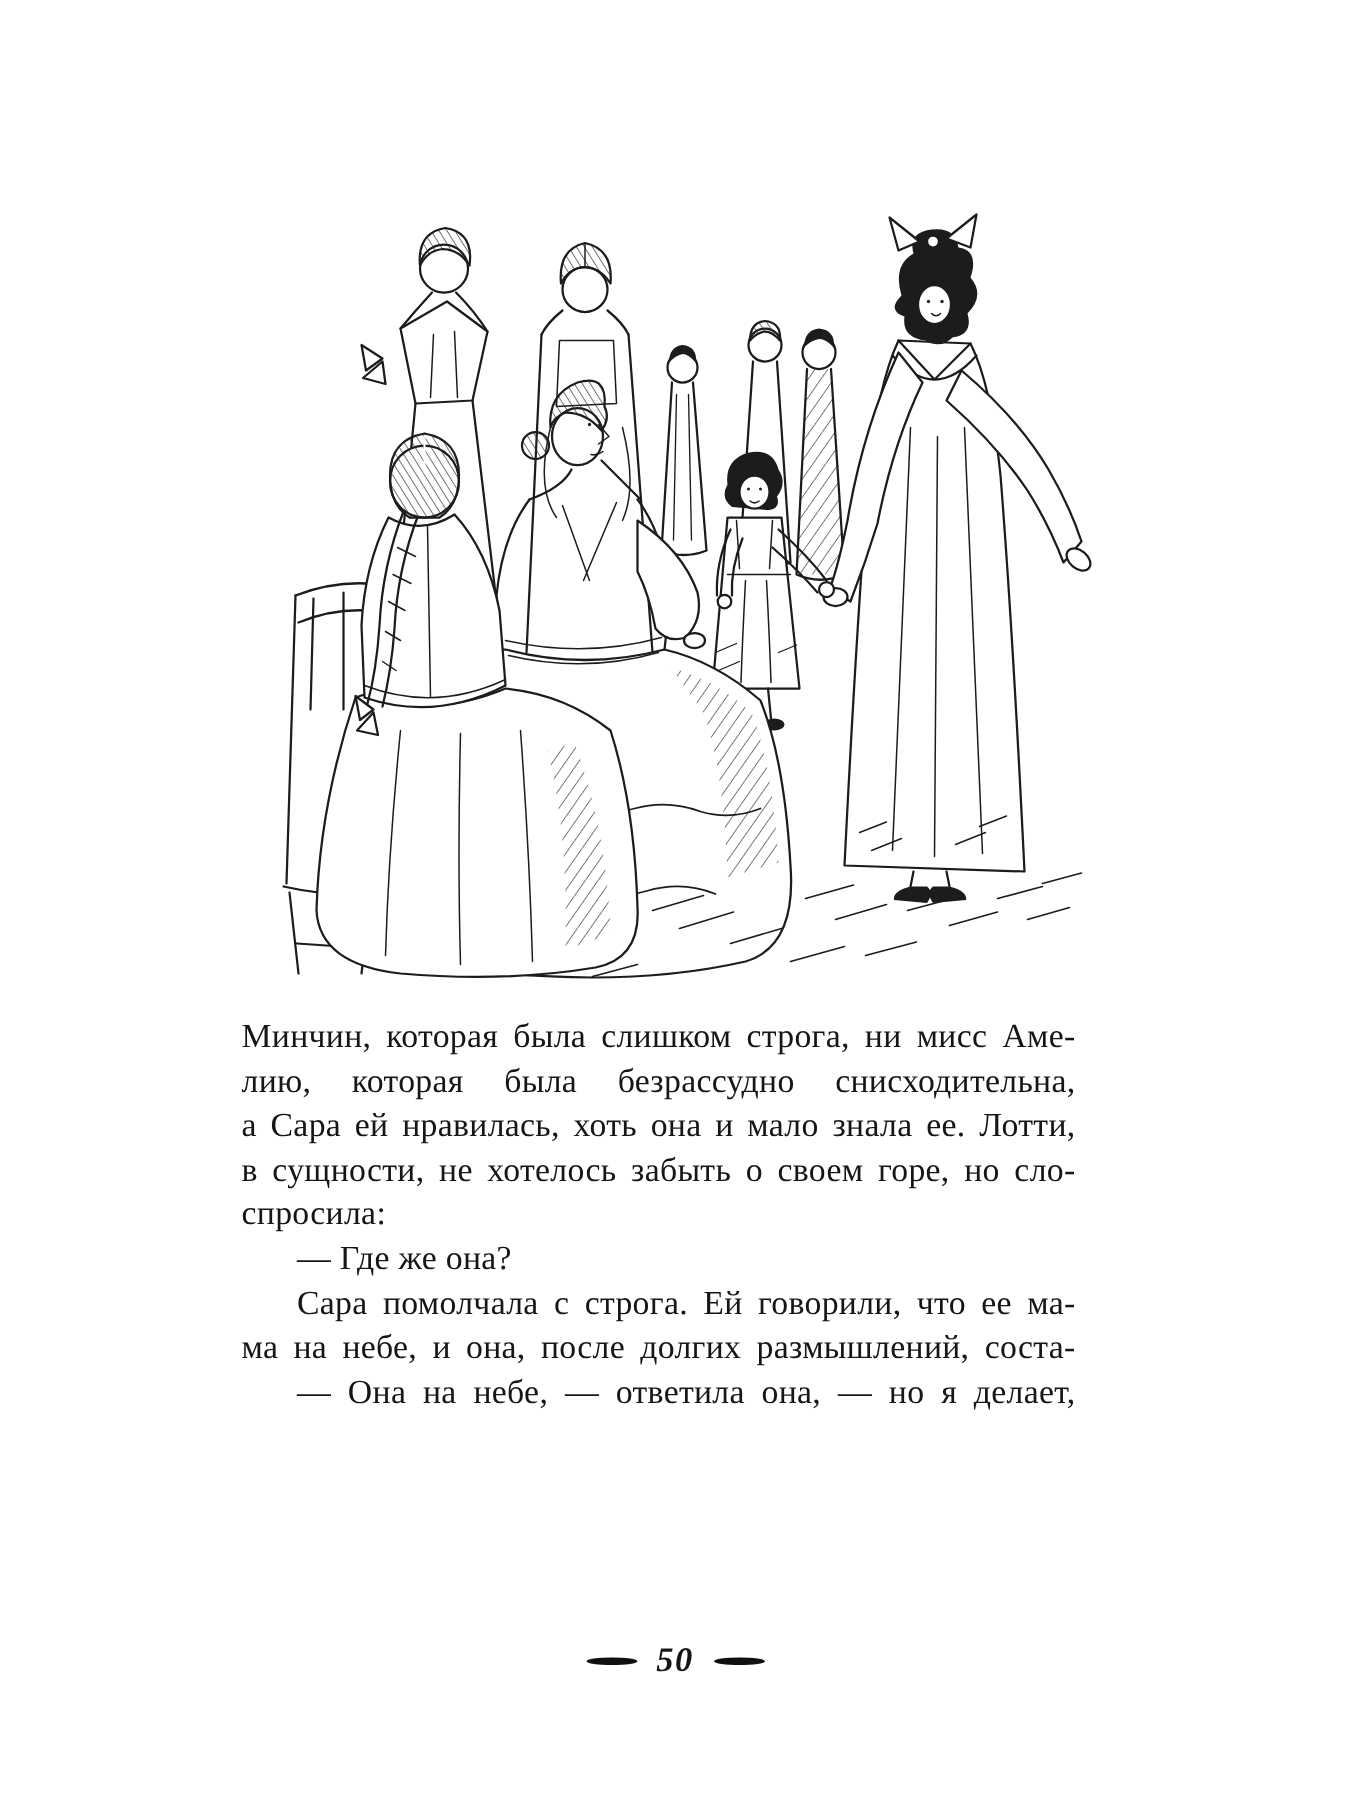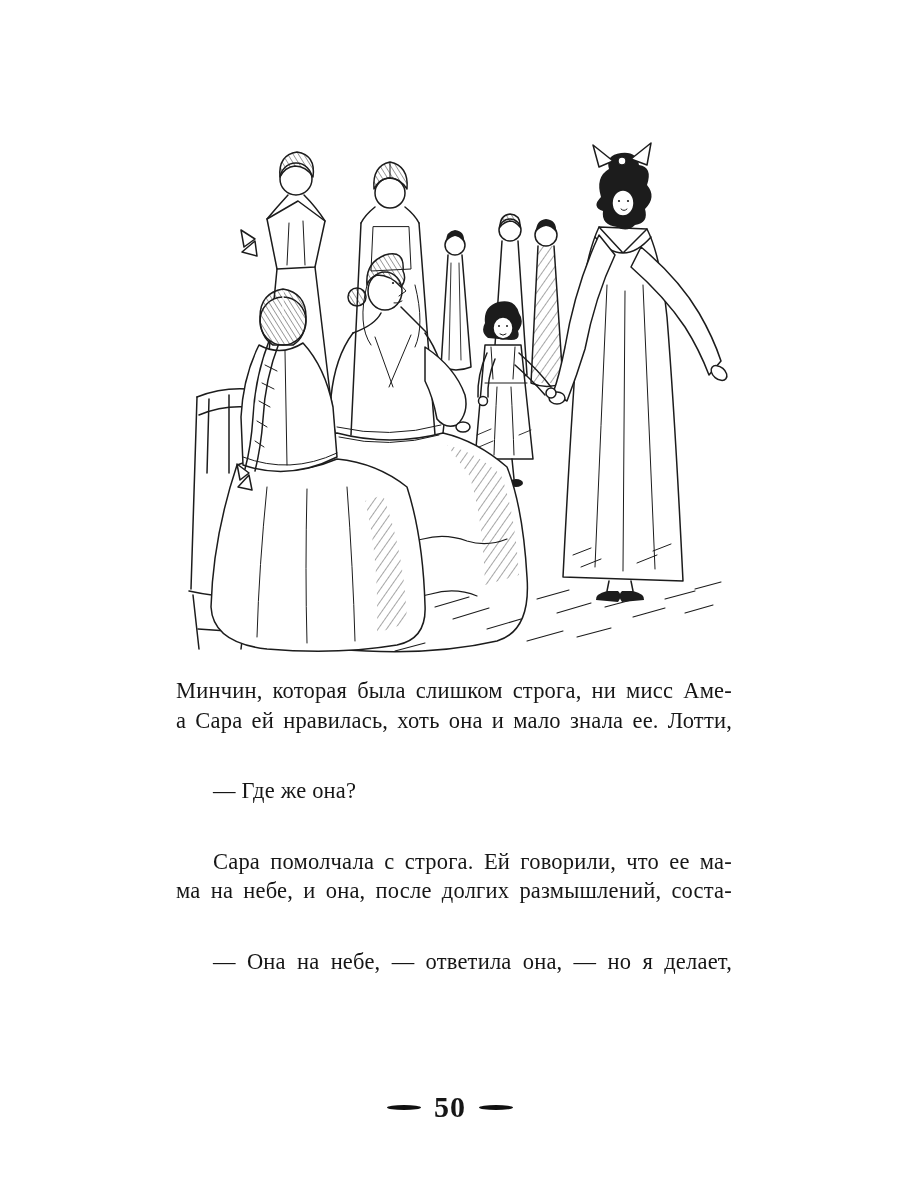--- a/index.html
+++ b/index.html
@@ -21,54 +21,54 @@
   .illustration {
     position: absolute;
     left: 185px;
     top: 135px;
     width: 555px;
     height: 525px;
     margin: 0;
   }
   .text-block {
     position: absolute;
-    left: 176px;
+    left: 161px;
     top: 676px;
     width: 556px;
     font-size: 22.5px;
     line-height: 29.6px;
     letter-spacing: 0.2px;
   }
   .line {
     min-height: 29.6px;
   }
   .line.justify {
     text-align: justify;
     text-align-last: justify;
     text-justify: inter-word;
   }
   .line.indent {
     text-indent: 37px;
-    margin-top: 41px;
   }
   .page-footer {
     position: absolute;
     left: 0;
     top: 1091px;
     width: 900px;
     height: 32px;
     display: flex;
     align-items: center;
     justify-content: center;
     gap: 13px;
   }
   .page-number {
     font-weight: bold;
-    font-size: 30px;
+    font-size: 23px;
     letter-spacing: 1px;
+    font-style: italic;
   }
   .footer-dash {
     width: 34px;
     height: 5px;
     background: #101010;
     border-radius: 50%;
   }
 </style>
 </head>
 <body>
@@ -192,21 +192,24 @@
         <path d="M75,182 Q75,158 98,154 Q121,158 121,182 Q121,202 108,210 L88,210 Q75,202 75,182 Z" fill="url(#hatch2)"></path>
         <path d="M98,156 L98,180" stroke="#fff" stroke-width="1.4"></path>
 
         <path d="M250,472 l34,-10 M268,484 l36,-11 M302,494 l34,-10 M352,464 l32,-9 M372,478 l34,-10 M420,472 l30,-8 M448,482 l32,-9 M480,464 l30,-8 M500,478 l28,-8 M510,454 l26,-7 M342,506 l36,-10 M392,502 l34,-9 M210,516 l30,-8" stroke-width="1.1"></path>
       </g>
     </svg>
   </figure>
 
   <div class="text-block">
       <div class="line justify">Минчин, которая была слишком строга, ни мисс Аме-</div>
+      <div class="line justify">лию, которая была безрассудно снисходительна,</div>
       <div class="line justify">а Сара ей нравилась, хоть она и мало знала ее. Лотти,</div>
+      <div class="line justify">в сущности, не хотелось забыть о своем горе, но сло-</div>
+      <div class="line">спросила:</div>
       <div class="line indent">— Где же она?</div>
       <div class="line indent justify">Сара помолчала с строга. Ей говорили, что ее ма-</div>
       <div class="line justify">ма на небе, и она, после долгих размышлений, соста-</div>
       <div class="line indent justify">— Она на небе, — ответила она, — но я делает,</div>
     </div>
 
   <div class="page-footer">
     <span class="footer-dash"></span>
     <span class="page-number">50</span>
     <span class="footer-dash"></span>

